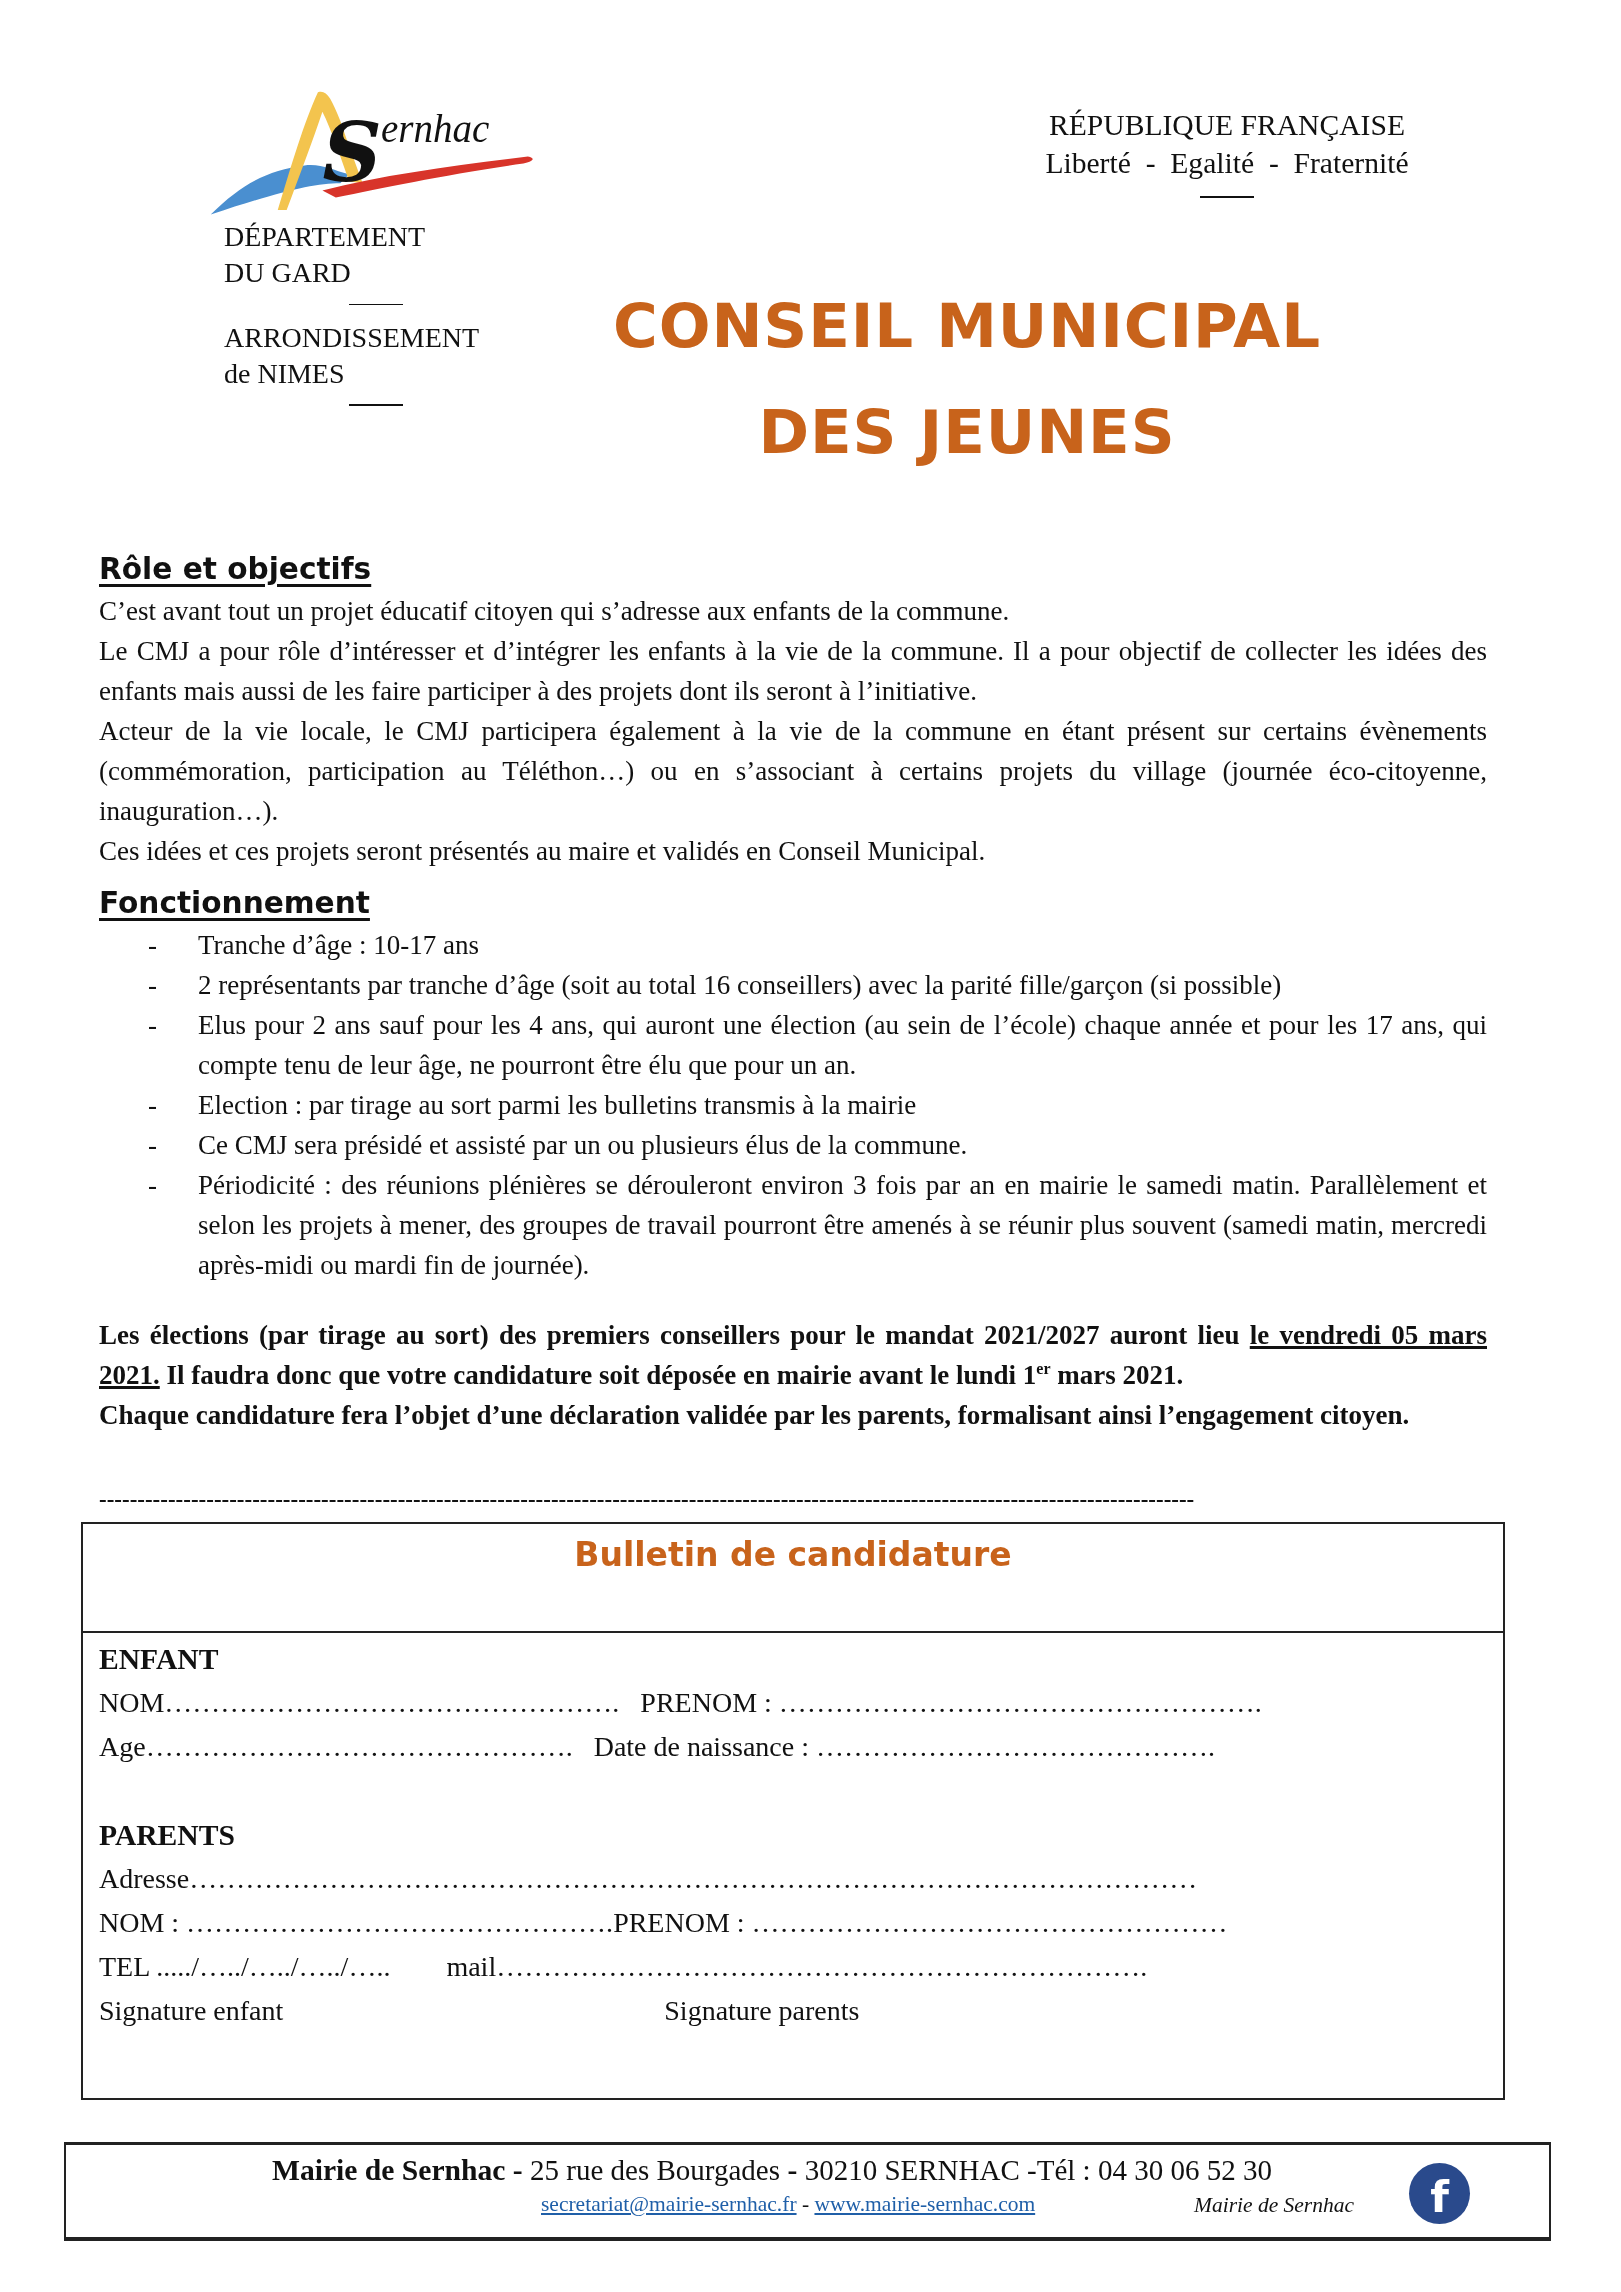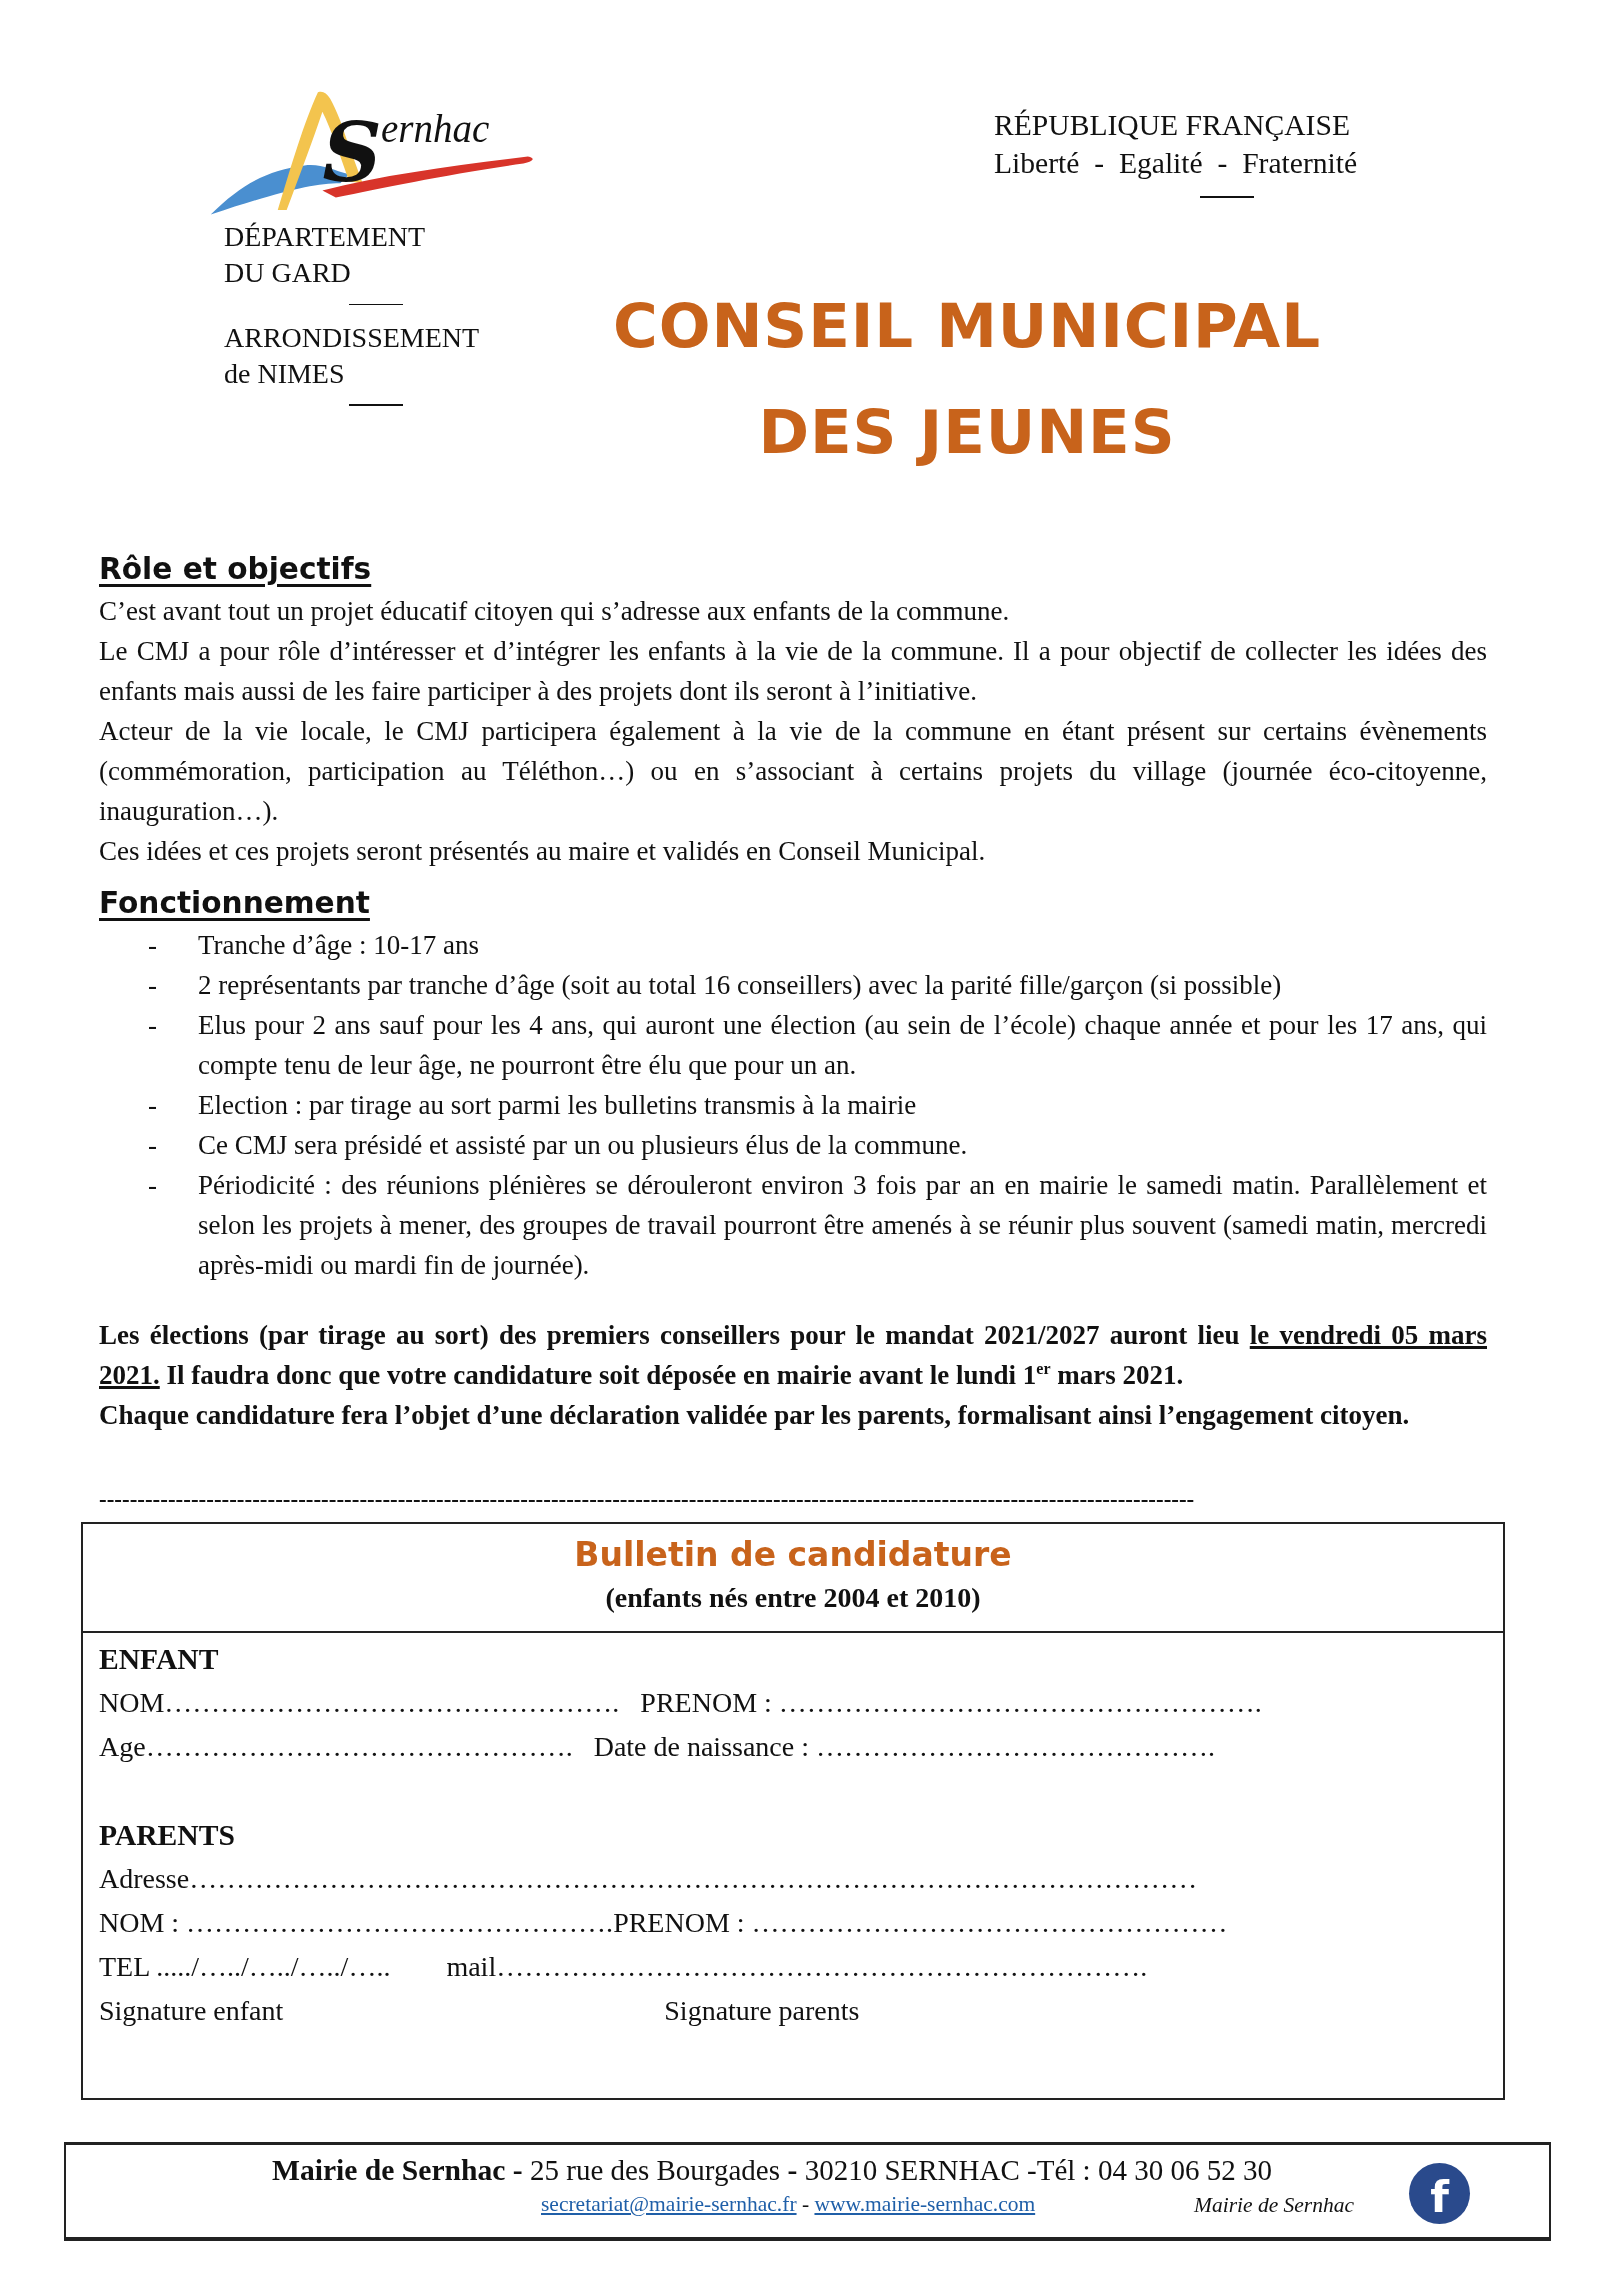--- a/index.html
+++ b/index.html
@@ -5,21 +5,21 @@
   html, body { margin: 0; padding: 0; background: #ffffff; }
   body { width: 1622px; height: 2293px; position: relative; font-family: "Liberation Serif", serif; color: #111; overflow: hidden; }
   .abs { position: absolute; }
 
   
   .logo { left: 206px; top: 85px; width: 340px; height: 134px; }
   .dept { left: 224px; top: 219px; width: 304px; text-align: left; font-size: 28px; line-height: 36px; }
   .dash { display: block; width: 54px; height: 1.8px; background: #111; margin: 12.5px auto 14.3px auto; }
 
   
-  .rep { left: 994px; top: 106px; width: 466px; text-align: left; font-size: 29.6px; line-height: 38px; }
+  .rep { left: 994px; top: 106px; width: 466px; text-align: center; font-size: 29.6px; line-height: 38px; }
   .rep .dash { margin-top: 14.3px; }
 
   
   .title { left: 555px; top: 273px; width: 824px; text-align: center; font-family: "DejaVu Sans", sans-serif; font-weight: bold; color: #c8631b; font-size: 61px; line-height: 106px; letter-spacing: 0.9px; }
 
   
   .section { left: 99px; width: 1388px; font-size: 27px; line-height: 40px; text-align: justify; }
   .h2 { font-family: "DejaVu Sans", sans-serif; font-weight: bold; font-size: 29.6px; text-decoration: underline; text-decoration-thickness: 2.7px; text-underline-offset: 4.5px; line-height: 43px; }
   .p { margin: 0; }
   ul.fn { list-style: none; margin: 0; padding: 0; }
@@ -108,21 +108,20 @@
 <div class="abs notice">
   <span>Les élections (par tirage au sort) des premiers conseillers pour le mandat 2021/2027 auront lieu </span><span class="u">le vendredi 05 mars 2021.</span><span> Il faudra donc que votre candidature soit déposée en mairie avant le lundi 1</span><sup>er</sup><span> mars 2021.</span>
   <div>Chaque candidature fera l’objet d’une déclaration validée par les parents, formalisant ainsi l’engagement citoyen.</div>
 </div>
 
 <div class="abs cutline">-----------------------------------------------------------------------------------------------------------------------------------------------</div>
 
 <div class="abs formbox">
   <div class="formhead">
     <div class="formtitle">Bulletin de candidature</div>
-    <div class="formsub">(enfants nés entre 2004 et 2010)</div>
   </div>
   <div class="formbody">
     <div class="fh">ENFANT</div>
     <div class="fl">
       <span>NOM………………………………………….</span>&nbsp;&nbsp;
       <span>PRENOM : …………………………………………….</span>
     </div>
     <div class="fl">
       <span>Age……………………………………….</span>&nbsp;&nbsp;
       <span>Date de naissance : …………………………………….</span>

